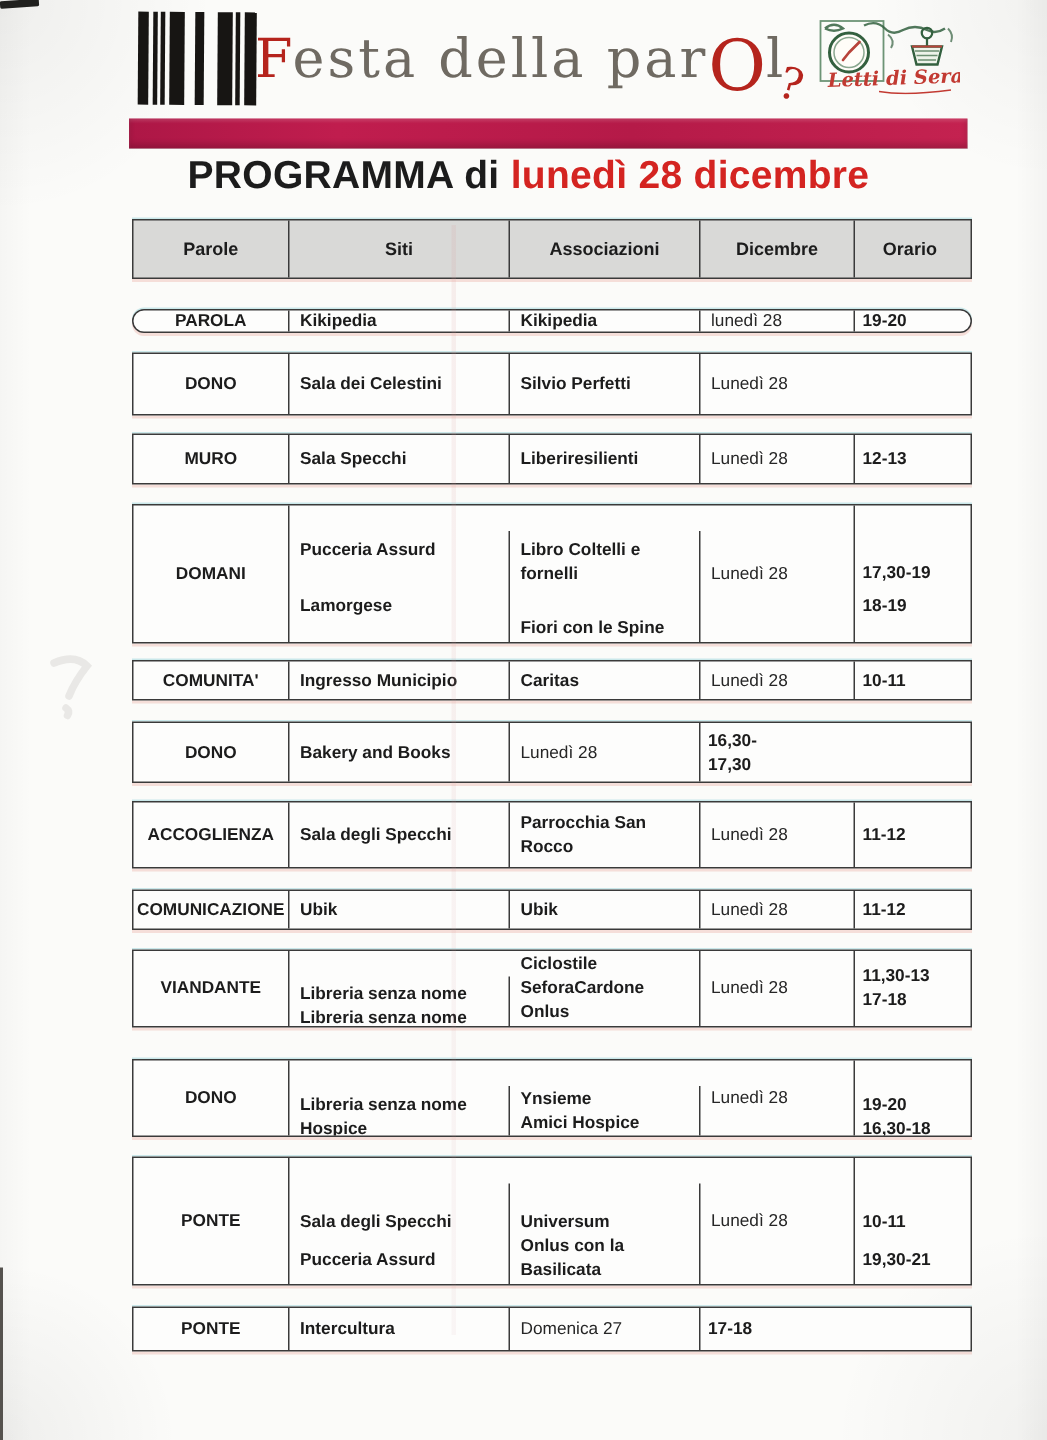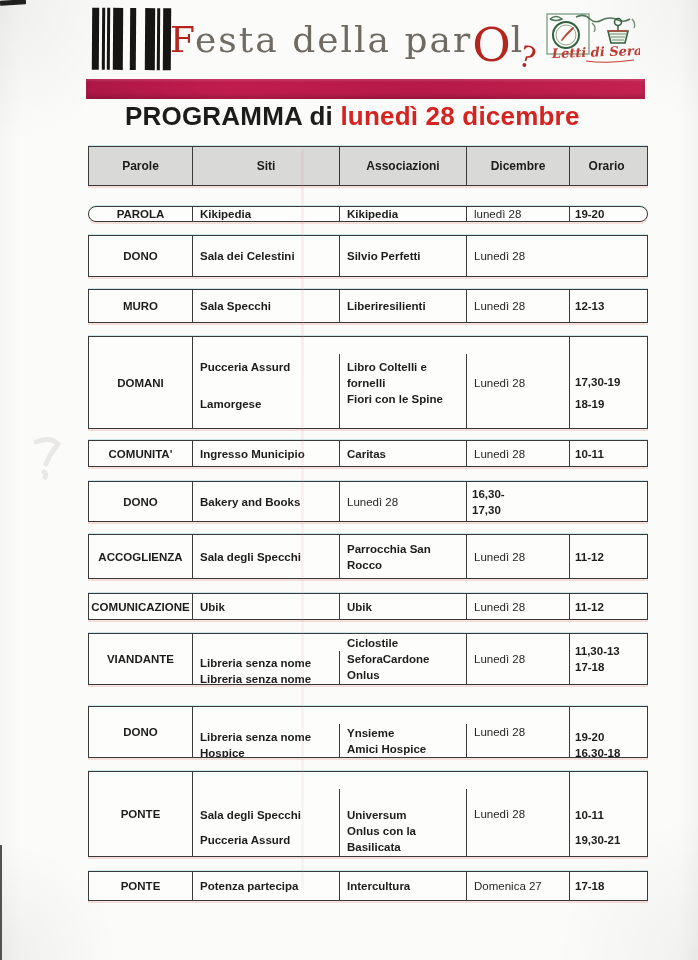--- a/index.html
+++ b/index.html
@@ -170,21 +170,21 @@
           </div>
         </div>
         <div class="row" style="height: 93px; margin-top: 13px;">
           <div class="cell c-parola">
             <div class="line">DOMANI</div>
           </div>
           <div class="cell c-siti spread" style="padding-top: 5px; padding-bottom: 16px;">
             <div class="line">Pucceria Assurd</div>
             <div class="line">Lamorgese</div>
           </div>
-          <div class="cell c-associazioni spread" style="padding-top: 5px; padding-bottom: 32px;">
+          <div class="cell c-associazioni spread" style="padding-top: 5px; padding-bottom: 32px; gap: 20px;">
             <div class="line">Libro Coltelli e fornelli</div>
             <div class="line">Fiori con le Spine</div>
           </div>
           <div class="cell c-dicembre">
             <div class="line">Lunedì 28</div>
           </div>
           <div class="cell c-orario spread" style="padding-top: 20px; padding-bottom: 16px;">
             <div class="line">17,30-19</div>
             <div class="line">18-19</div>
           </div>
@@ -310,23 +310,20 @@
             <div class="line">Lunedì 28</div>
           </div>
           <div class="cell c-orario spread" style="padding-top: 18px; padding-bottom: 8px;">
             <div class="line">10-11</div>
             <div class="line">19,30-21</div>
           </div>
         </div>
         <div class="row" style="height: 30px; margin-top: 14px;">
           <div class="cell c-parola">
             <div class="line">PONTE</div>
-          </div>
-          <div class="cell c-siti">
-            <div class="line">Potenza partecipa</div>
           </div>
           <div class="cell c-associazioni">
             <div class="line">Intercultura</div>
           </div>
           <div class="cell c-dicembre">
             <div class="line">Domenica 27</div>
           </div>
           <div class="cell c-orario">
             <div class="line">17-18</div>
           </div>

